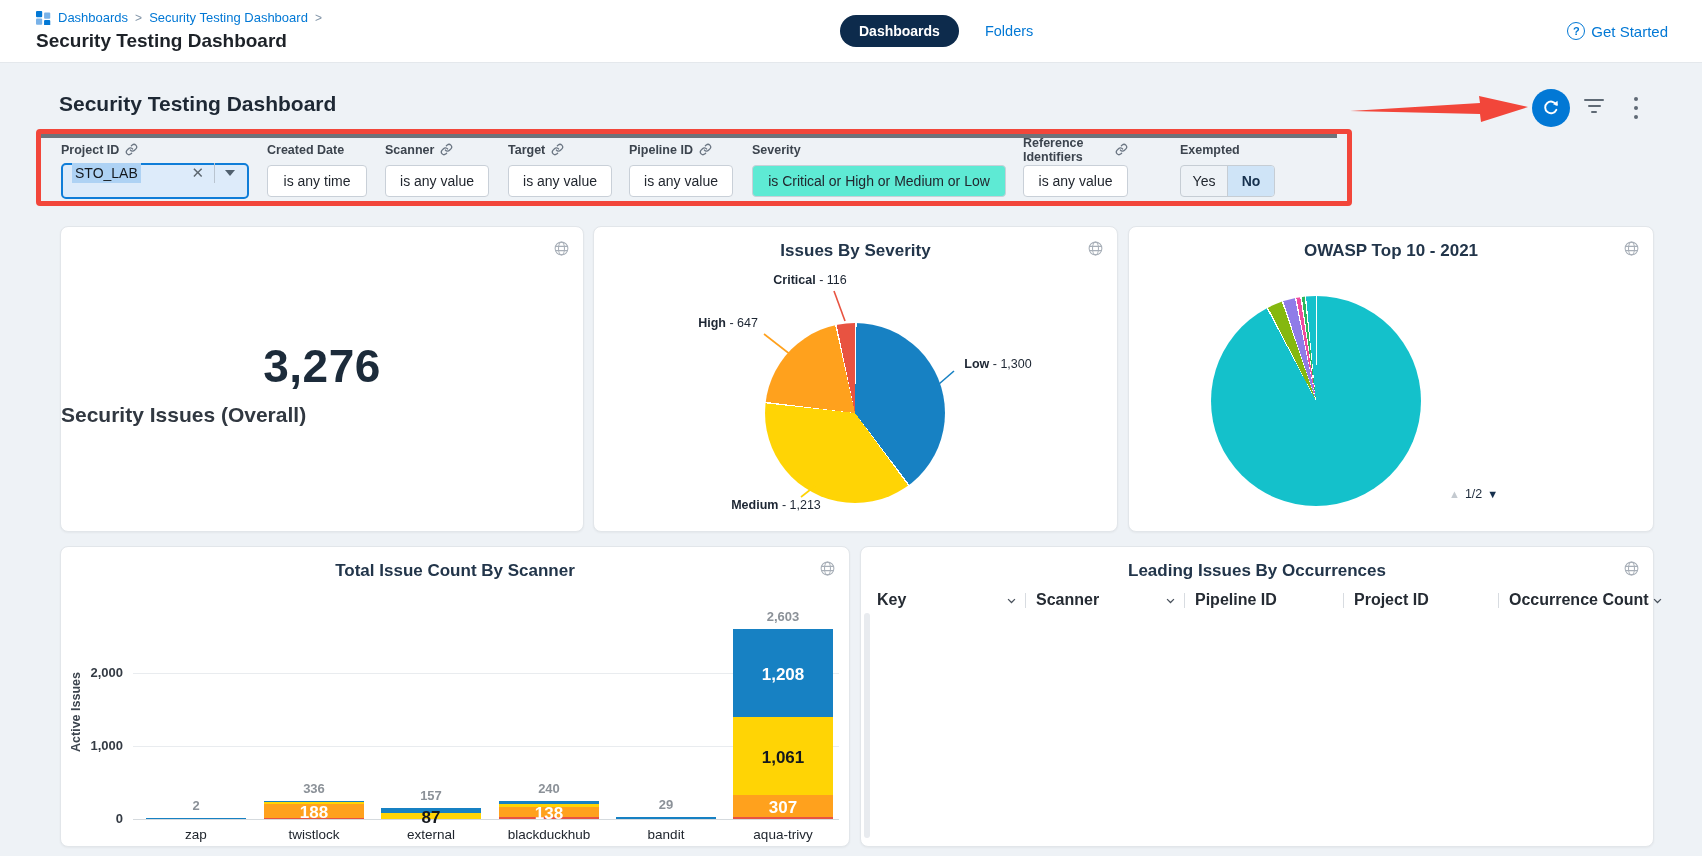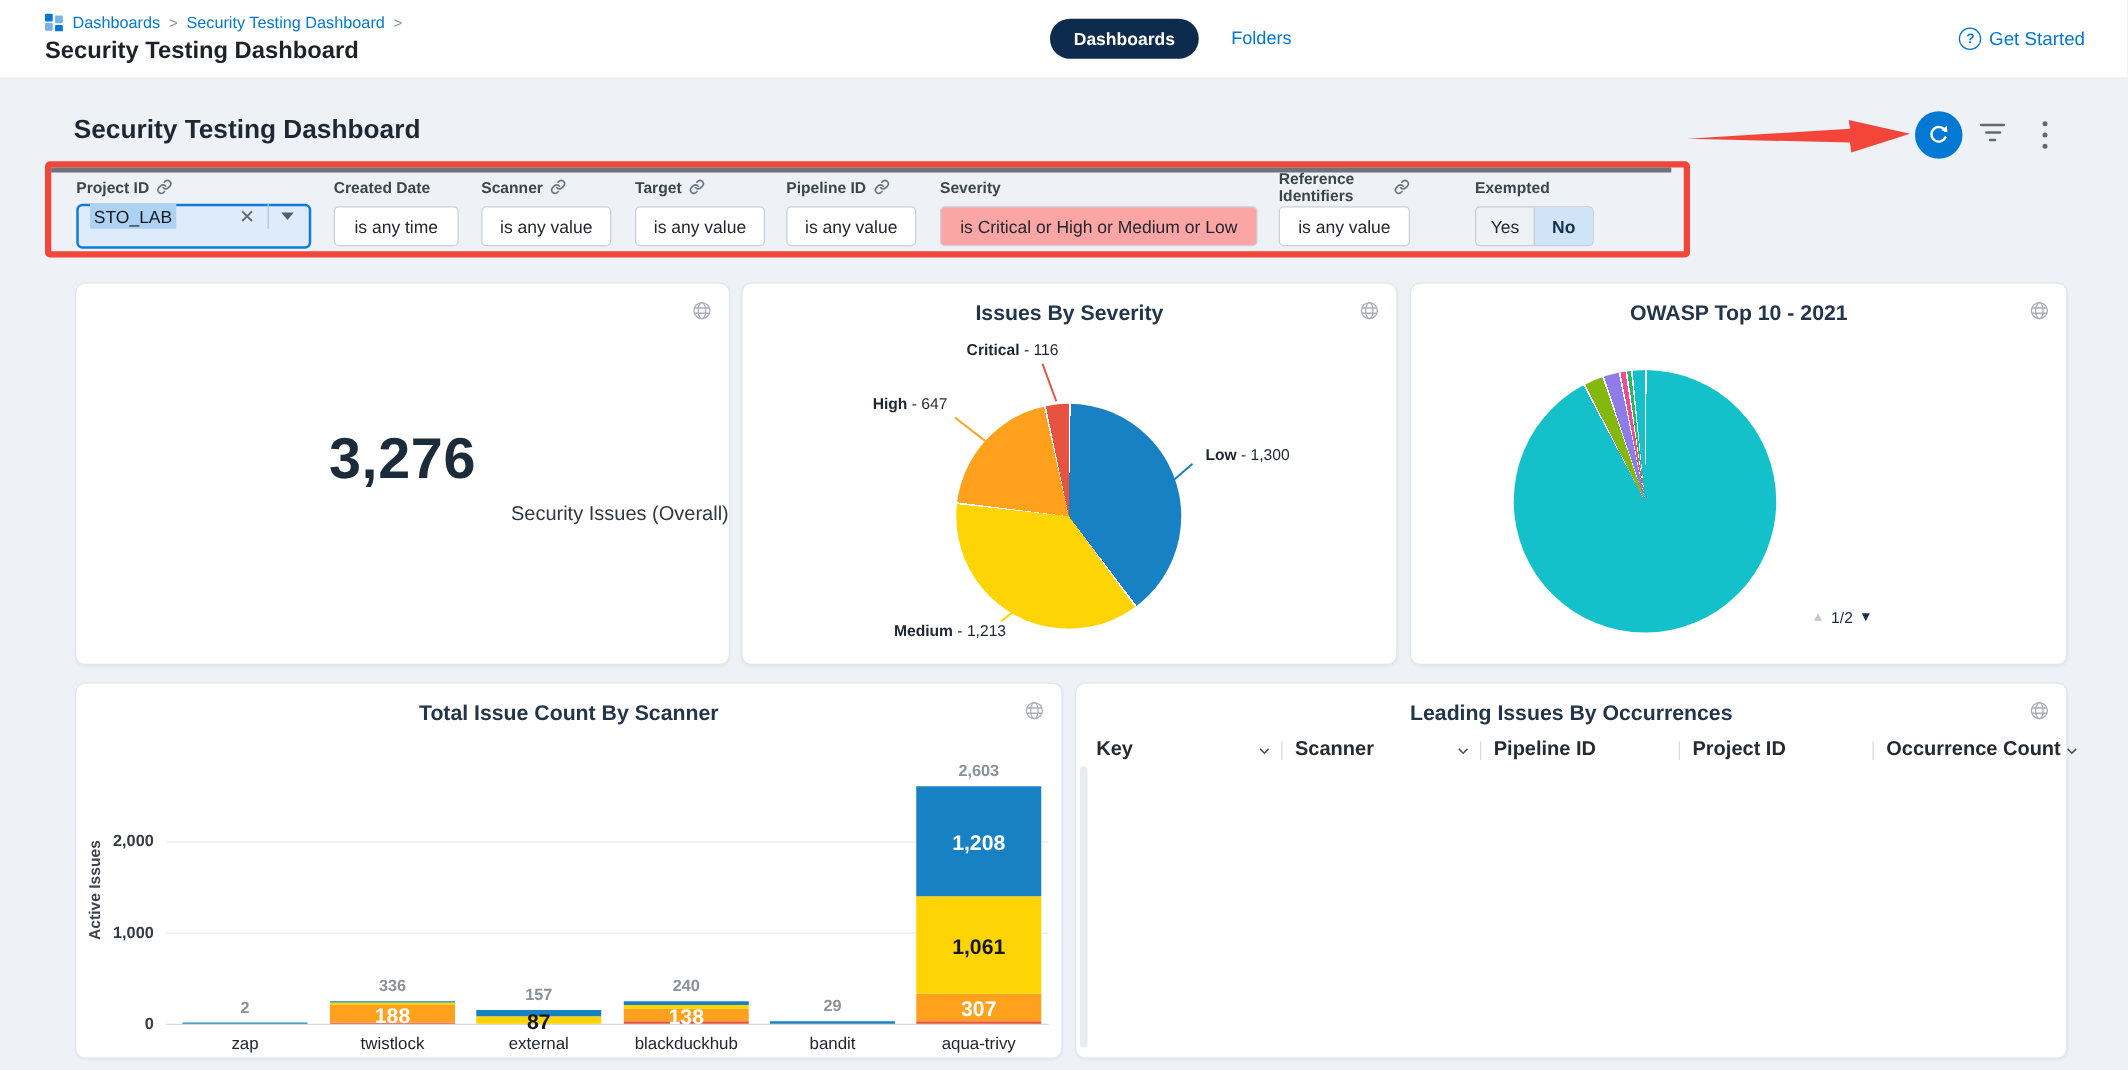--- a/index.html
+++ b/index.html
@@ -30,37 +30,37 @@
   
   .anno-box{position:absolute;left:36px;top:129px;width:1306px;height:67px;border:5px solid #f2463a;border-radius:4px;z-index:6;pointer-events:none;}
   .anno-box-shadow{position:absolute;left:41px;top:134px;width:1296px;height:4px;background:#575d64;opacity:.85;z-index:6;pointer-events:none;}
   .anno-arrow{position:absolute;left:1348px;top:94px;z-index:7;pointer-events:none;}
   
   #filters{position:absolute;left:0;top:0;z-index:3;}
   .filter{position:absolute;top:142px;}
   .flabel{display:flex;align-items:center;gap:6px;font-size:12.5px;font-weight:700;color:#3c444e;height:15px;}
   .fvalue{margin-top:8px;height:32px;border:1px solid #c9d0d8;border-radius:4px;background:#fff;
           display:flex;align-items:center;justify-content:center;font-size:14px;color:#22272f;cursor:pointer;box-sizing:border-box;}
-  .fvalue.hl{background:#fca5a5;}
+  .fvalue.hl{background:#5eead4;}
   .combo{margin-top:6px;height:36px;border:2px solid #0f7dd8;border-radius:5px;background:#ddebfa;
          display:flex;align-items:center;box-sizing:border-box;padding:0 6px 16px 9px;cursor:text;}
   .combo .sel{background:#aed2f4;font-size:14px;color:#14181d;padding:2px 3px;}
   .combo .x{margin-left:auto;color:#5d6770;font-size:15px;cursor:pointer;padding:0 6px;}
   .combo .vdiv{width:1px;height:20px;background:#b9c4d0;margin:0 4px;}
   .combo .caret{width:0;height:0;border-left:5px solid transparent;border-right:5px solid transparent;border-top:6px solid #50606f;margin:0 6px;cursor:pointer;}
   .seg{margin-top:8px;display:flex;border:1px solid #c6cdd4;border-radius:4px;overflow:hidden;height:32px;box-sizing:border-box;}
   .seg .cell{width:46px;display:flex;align-items:center;justify-content:center;font-size:14px;cursor:pointer;}
   .seg .cell.on{background:#cfe4f7;font-weight:700;color:#16304d;border-left:1px solid #c6cdd4;}
   
   .card{position:absolute;background:#fff;border:1px solid #e2e6ea;border-radius:8px;box-shadow:0 1px 2px rgba(30,35,40,.05);}
   .ctitle{position:absolute;top:14px;left:0;width:100%;text-align:center;font-size:17px;font-weight:700;color:#22354a;}
   .globe{position:absolute;top:13px;right:13px;}
   
   .big-number{position:absolute;top:112px;width:100%;text-align:center;font-size:46px;font-weight:700;color:#1c2b3a;letter-spacing:.5px;}
-  .big-label{position:absolute;top:176px;width:100%;text-align:right;font-size:16px;color:#313841;}
+  .big-label{position:absolute;top:176px;width:100%;text-align:left;font-size:21px;color:#313841;font-weight:bold;}
   
   .pie{position:absolute;border-radius:50%;}
   .overlay{position:absolute;left:0;top:0;pointer-events:none;}
   .callout{position:absolute;transform:translate(-50%,-50%);font-size:12.5px;color:#1d2633;white-space:nowrap;}
   .callout b{font-weight:700;}
   .pager{position:absolute;left:320px;top:260px;display:flex;align-items:center;gap:5px;font-size:12.5px;color:#1e2c3c;}
   .pager .up{color:#c4cad0;font-size:11px;}
   .pager .down{color:#16304d;font-size:11px;cursor:pointer;}
   
   .ylabel{position:absolute;left:8px;top:240px;width:150px;text-align:center;font-size:12.5px;font-weight:700;color:#3c444e;
@@ -245,21 +245,21 @@
   <div class="pie" id="pie1" style="left: 171px; top: 96px; width: 180px; height: 180px; background: conic-gradient(rgb(255, 255, 255) 0deg, rgb(255, 255, 255) 1deg, rgb(23, 129, 195) 1deg, rgb(23, 129, 195) 142.857deg, rgb(255, 255, 255) 142.857deg, rgb(255, 255, 255) 143.857deg, rgb(255, 212, 5) 143.857deg, rgb(255, 212, 5) 276.154deg, rgb(255, 255, 255) 276.154deg, rgb(255, 255, 255) 277.154deg, rgb(255, 161, 29) 277.154deg, rgb(255, 161, 29) 347.253deg, rgb(255, 255, 255) 347.253deg, rgb(255, 255, 255) 348.253deg, rgb(232, 83, 65) 348.253deg, rgb(232, 83, 65) 360deg);"></div>
   <svg class="overlay" id="pie1-lines" width="523" height="304">
       <path d="M240 64 L251 94" stroke="#e85341" stroke-width="1.6" fill="none"></path>
       <path d="M170 107 L197 128" stroke="#ffa11d" stroke-width="1.6" fill="none"></path>
       <path d="M360 144 L345 157" stroke="#1781c3" stroke-width="1.6" fill="none"></path>
       <path d="M207 270 L221 259" stroke="#ffd405" stroke-width="1.6" fill="none"></path>
     </svg>
 <div class="callout" style="left: 216px; top: 53px;"><b>Critical</b> - 116</div>
     <div class="callout" style="left: 134px; top: 96px;"><b>High</b> - 647</div>
     <div class="callout" style="left: 404px; top: 137px;"><b>Low</b> - 1,300</div>
-    <div class="callout" style="left: 166px; top: 278px;"><b>Medium</b> - 1,213</div>
+    <div class="callout" style="left: 182px; top: 278px;"><b>Medium</b> - 1,213</div>
   </div>
 
 <div class="card" id="tile-owasp" style="left:1128px;top:226px;width:524px;height:304px;">
   <span class="globe"><svg viewBox="0 0 24 24" width="17" height="17">
         <g fill="none" stroke="#a8afb8" stroke-width="1.5">
           <circle cx="12" cy="12" r="9"></circle>
           <ellipse cx="12" cy="12" rx="4.2" ry="9"></ellipse>
           <path d="M3.5 9h17M3.5 15h17"></path>
         </g>
       </svg></span>

